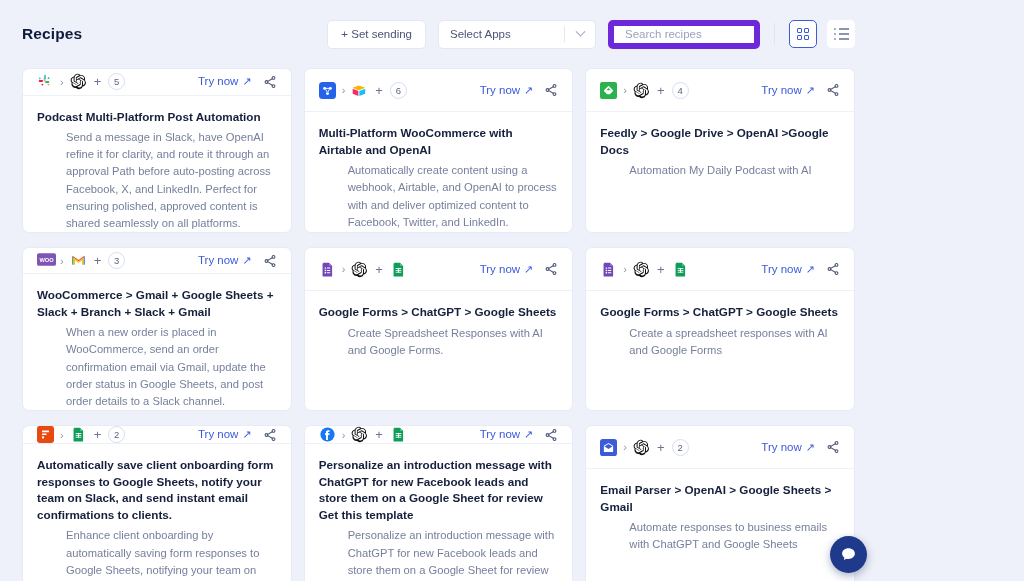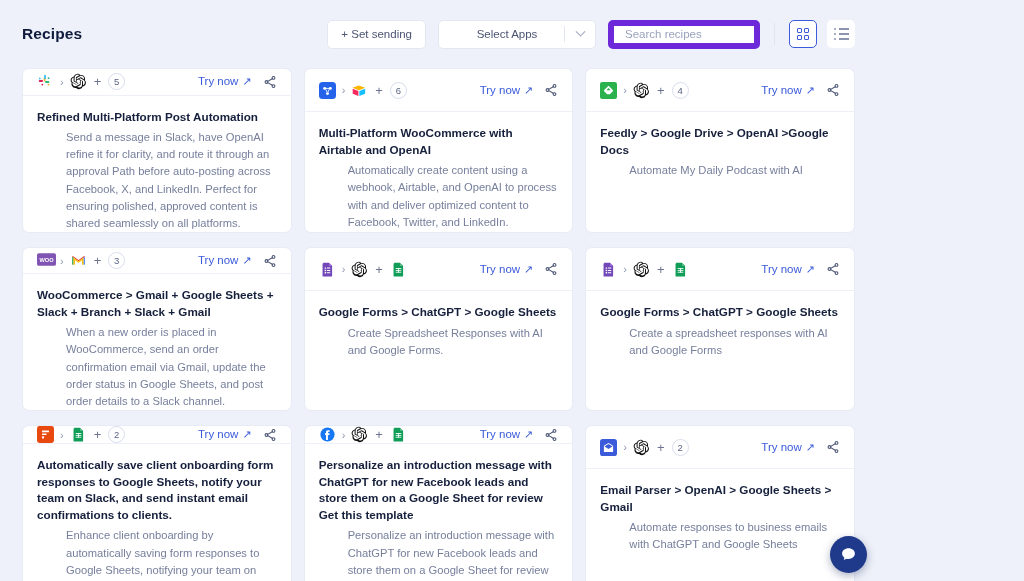--- a/index.html
+++ b/index.html
@@ -21,21 +21,21 @@
 
   .btn-status {
     height: 29px; min-width: 88px; padding: 0 13px;
     background: #fff; border: 1px solid #e3e7f1; border-radius: 5px;
     font-size: 11.5px; color: #4b5573; display: flex; align-items: center; justify-content: center;
     cursor: pointer;
   }
   .select-apps {
     height: 29px; width: 158px; background: #fff;
     border: 1px solid #e3e7f1; border-radius: 5px;
-    display: flex; align-items: center; cursor: pointer; text-align: center;
+    display: flex; align-items: center; cursor: pointer;
   }
   .select-apps .sel-label { flex: 1; padding-left: 11px; font-size: 11.5px; color: #4b5573; }
   .select-apps .sel-div { width: 1px; height: 16px; background: #e3e7f1; }
   .select-apps .sel-caret { width: 30px; display: flex; align-items: center; justify-content: center; }
   .caret {
     width: 7px; height: 7px; border-right: 1.4px solid #9aa3bd; border-bottom: 1.4px solid #9aa3bd;
     transform: rotate(45deg) translate(-2px,-2px);
   }
   .search-box {
     height: 29px; width: 152px; background: #fff;
@@ -189,21 +189,21 @@
               <svg width="14" height="14" viewBox="0 0 24 24" fill="none" stroke="#4b5573" stroke-width="1.9" stroke-linecap="round" stroke-linejoin="round">
             <circle cx="18" cy="5" r="2.4"></circle>
                 <circle cx="6" cy="12" r="2.4"></circle>
                 <circle cx="18" cy="19" r="2.4"></circle>
             <path d="M8.1 10.9 15.9 6.3M8.1 13.1l7.8 4.6"></path>
               </svg>
             </span>
           </div>
         </div>
         <div class="card-body">
-          <div class="card-title">Refined Multi-Platform Post Automation</div>
+          <div class="card-title">Podcast Multi-Platform Post Automation</div>
           <div class="card-desc">Send a message in Slack, have OpenAI refine it for clarity, and route it through an approval Path before auto-posting across Facebook, X, and LinkedIn. Perfect for ensuring polished, approved content is shared seamlessly on all platforms.</div>
         </div>
       </div>
       <div class="card">
         <div class="card-head">
           <div class="apps">
             <span class="ic"><svg width="17" height="17" viewBox="0 0 24 24">
                 <rect width="24" height="24" rx="5" fill="#2563eb"></rect>
         <circle cx="8" cy="9" r="2.1" fill="#fff"></circle>
                 <circle cx="16" cy="9" r="2.1" fill="#fff"></circle>
@@ -264,21 +264,21 @@
             <circle cx="18" cy="5" r="2.4"></circle>
                 <circle cx="6" cy="12" r="2.4"></circle>
                 <circle cx="18" cy="19" r="2.4"></circle>
             <path d="M8.1 10.9 15.9 6.3M8.1 13.1l7.8 4.6"></path>
               </svg>
             </span>
           </div>
         </div>
         <div class="card-body">
           <div class="card-title">Feedly &gt; Google Drive &gt; OpenAI &gt;Google Docs</div>
-          <div class="card-desc">Automate My Daily Podcast with AI</div>
+          <div class="card-desc">Automation My Daily Podcast with AI</div>
         </div>
       </div>
     </div>
   <div class="cards row2" id="grid-b" style="margin-top:14px">
       <div class="card">
         <div class="card-head">
           <div class="apps">
             <span class="ic"><svg width="19" height="13" viewBox="0 0 30 20">
         <rect width="30" height="20" rx="3" fill="#7F54B3"></rect>
         <text x="15" y="14" font-size="9" font-family="Liberation Sans, sans-serif" fill="#fff" text-anchor="middle" font-weight="bold">WOO</text>

